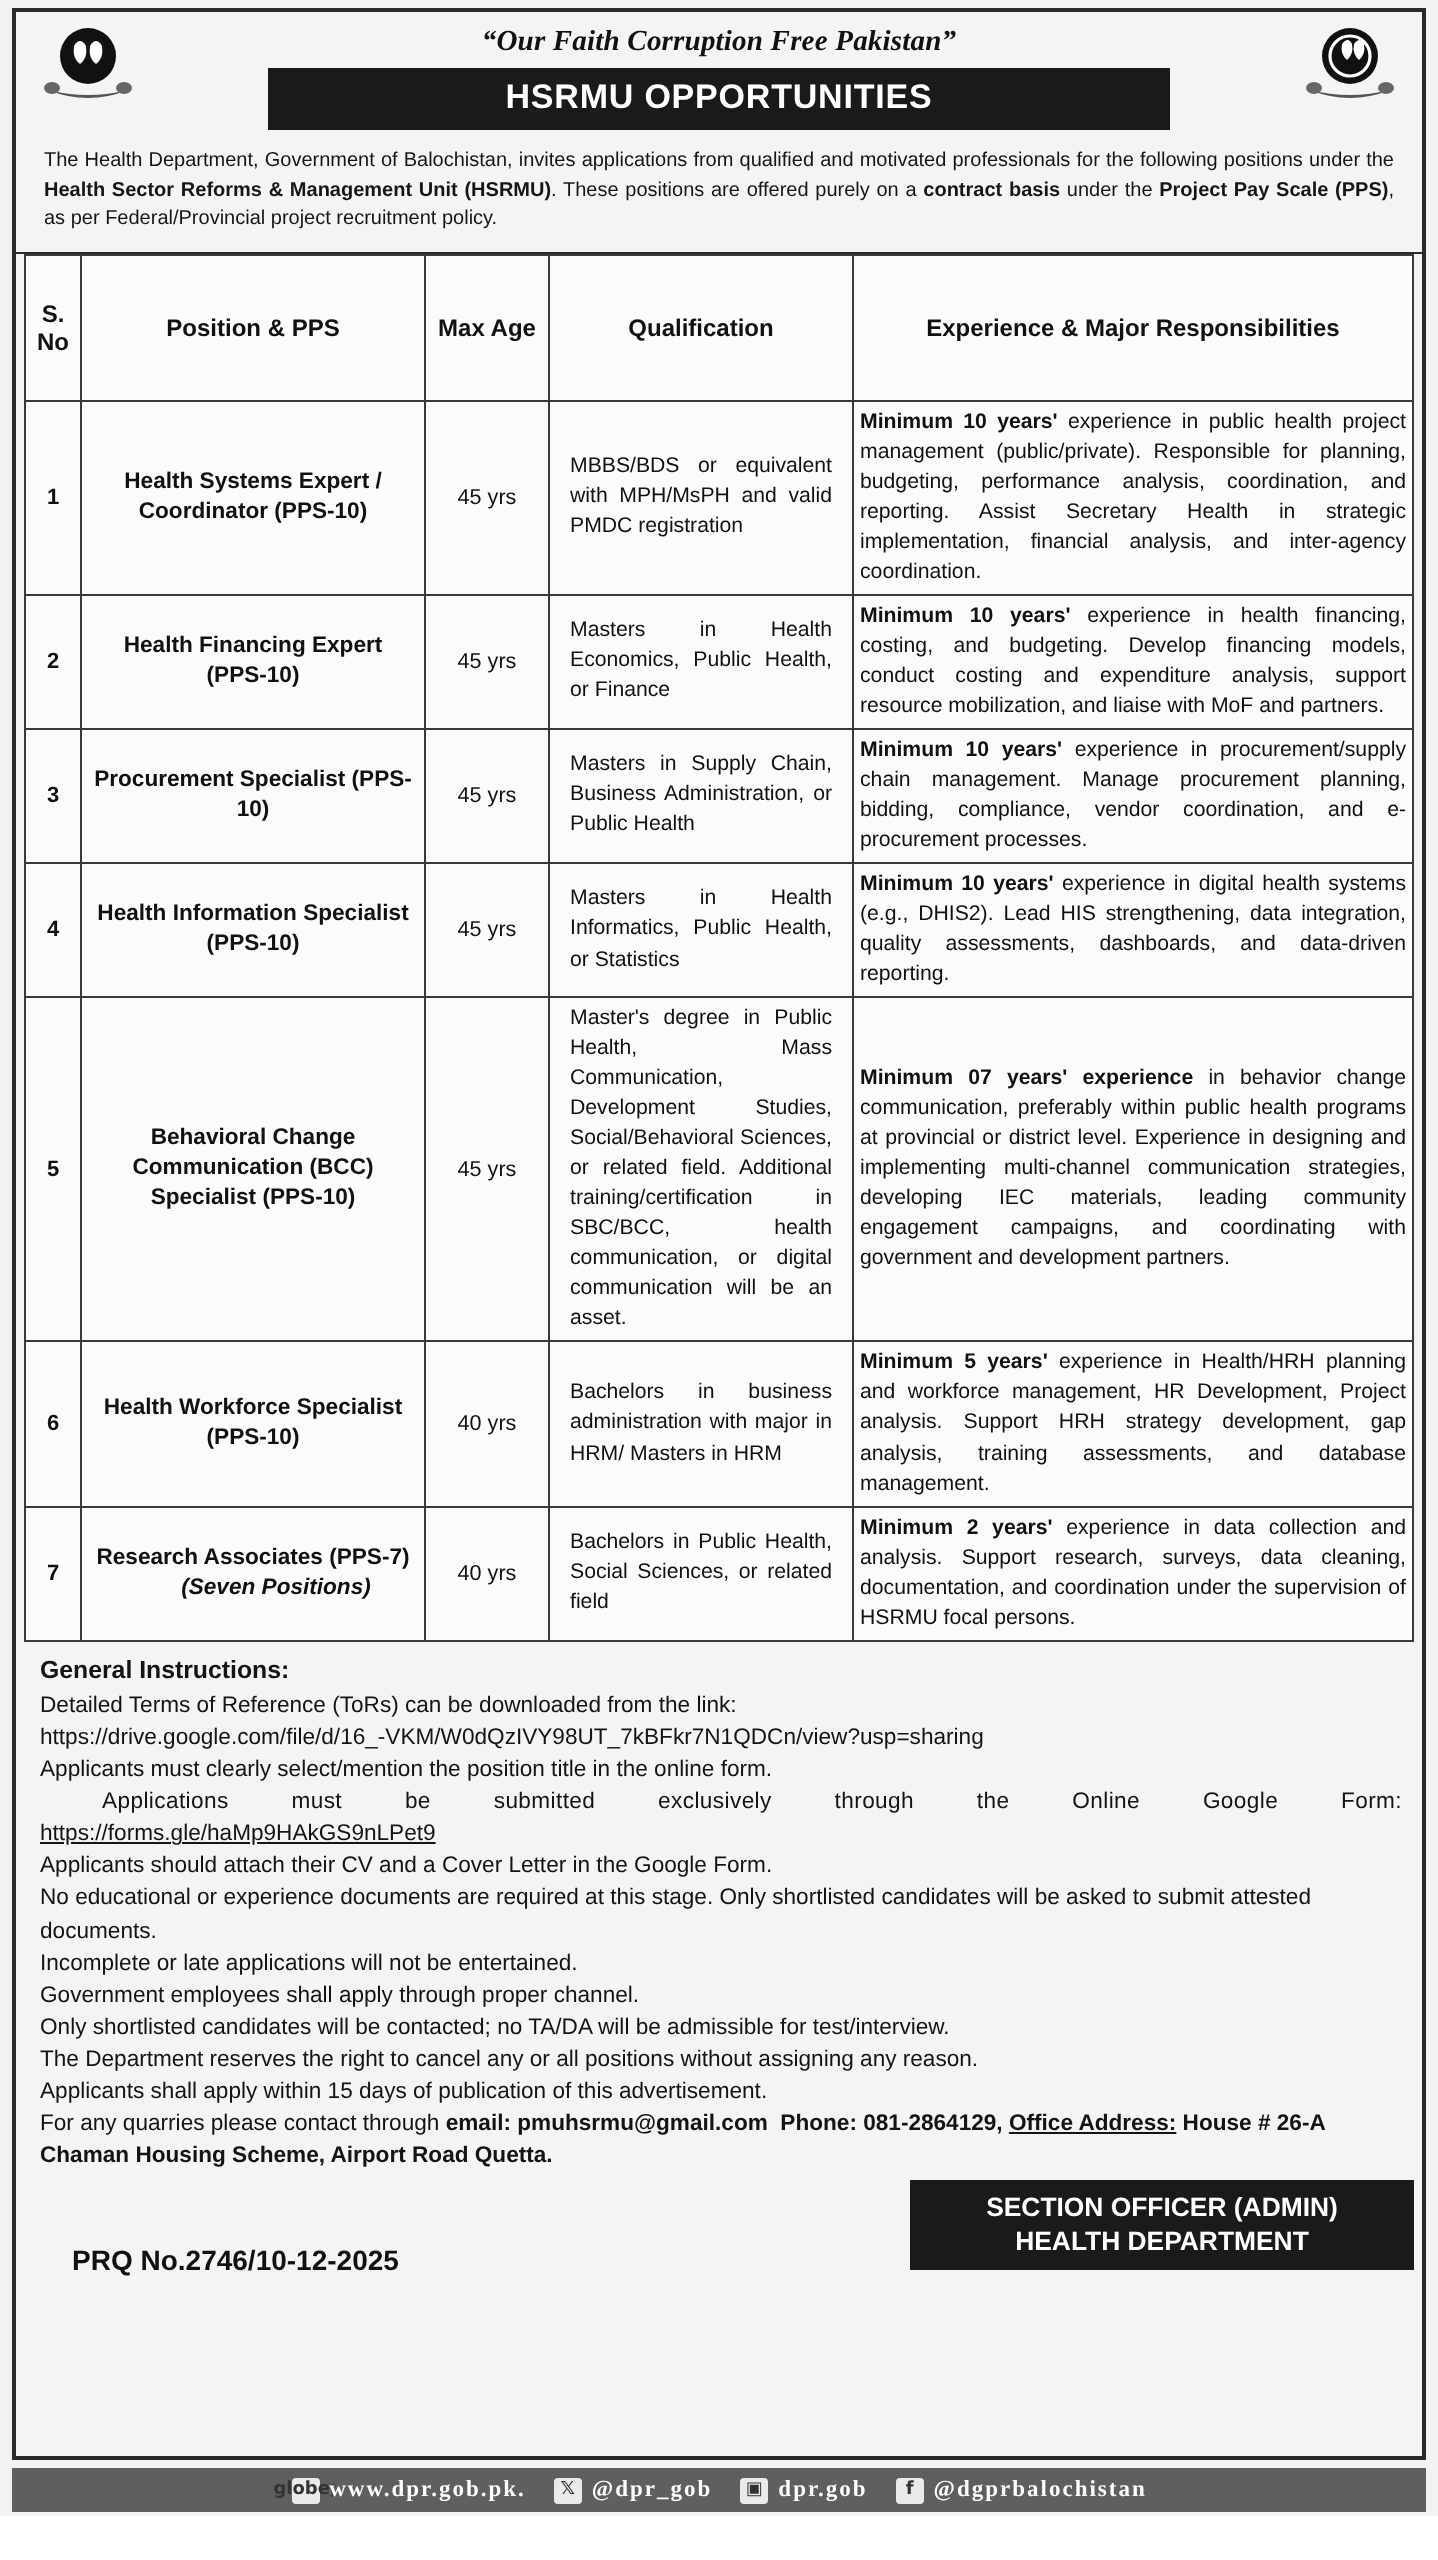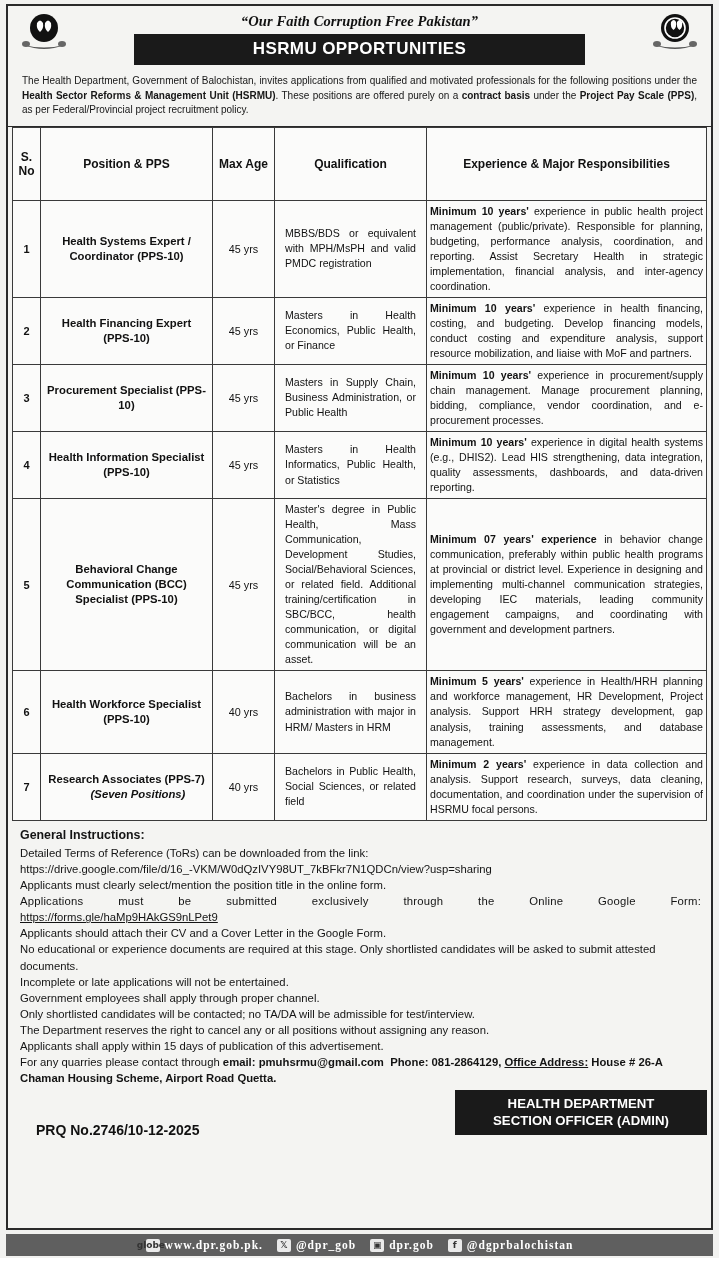--- a/index.html
+++ b/index.html
@@ -136,20 +136,21 @@
     font-size: 12.4px;
     margin-bottom: 1px;
   }
   .instructions p { margin: 0; }
   .instructions .url { word-break: break-all; }
   .instructions .ul { text-decoration: underline; }
   .instructions .just {
     text-align: justify;
     text-align-last: justify;
     letter-spacing: 0.2px;
+    margin-left: 31px;
   }
   .instructions b { font-weight: bold; }
   
   .signoff {
     position: relative;
     height: 52px;
     margin-top: 2px;
   }
   .signoff .black-box {
     position: absolute;
@@ -319,22 +320,22 @@
       <p>Incomplete or late applications will not be entertained.</p>
       <p>Government employees shall apply through proper channel.</p>
       <p>Only shortlisted candidates will be contacted; no TA/DA will be admissible for test/interview.</p>
       <p>The Department reserves the right to cancel any or all positions without assigning any reason.</p>
       <p>Applicants shall apply within 15 days of publication of this advertisement.</p>
       <p><span>For any quarries please contact through </span><b>email: pmuhsrmu@gmail.com</b>&nbsp; <b>Phone: 081-2864129,</b> <b class="ul">Office Address:</b><b> House # 26-A Chaman Housing Scheme, Airport Road Quetta.</b></p>
     </div>
 
     <div class="signoff">
       <div class="black-box">
+        <div>SECTION OFFICER (ADMIN)</div>
         <div>HEALTH DEPARTMENT</div>
-        <div>SECTION OFFICER (ADMIN)</div>
       </div>
       <div class="prq">PRQ No.2746/10-12-2025</div>
     </div>
   </div>
 
   <div class="footer-strip">
     <div class="fitem">
       <span class="fbadge">	globe;</span>
       <span>www.dpr.gob.pk.</span>
     </div>

